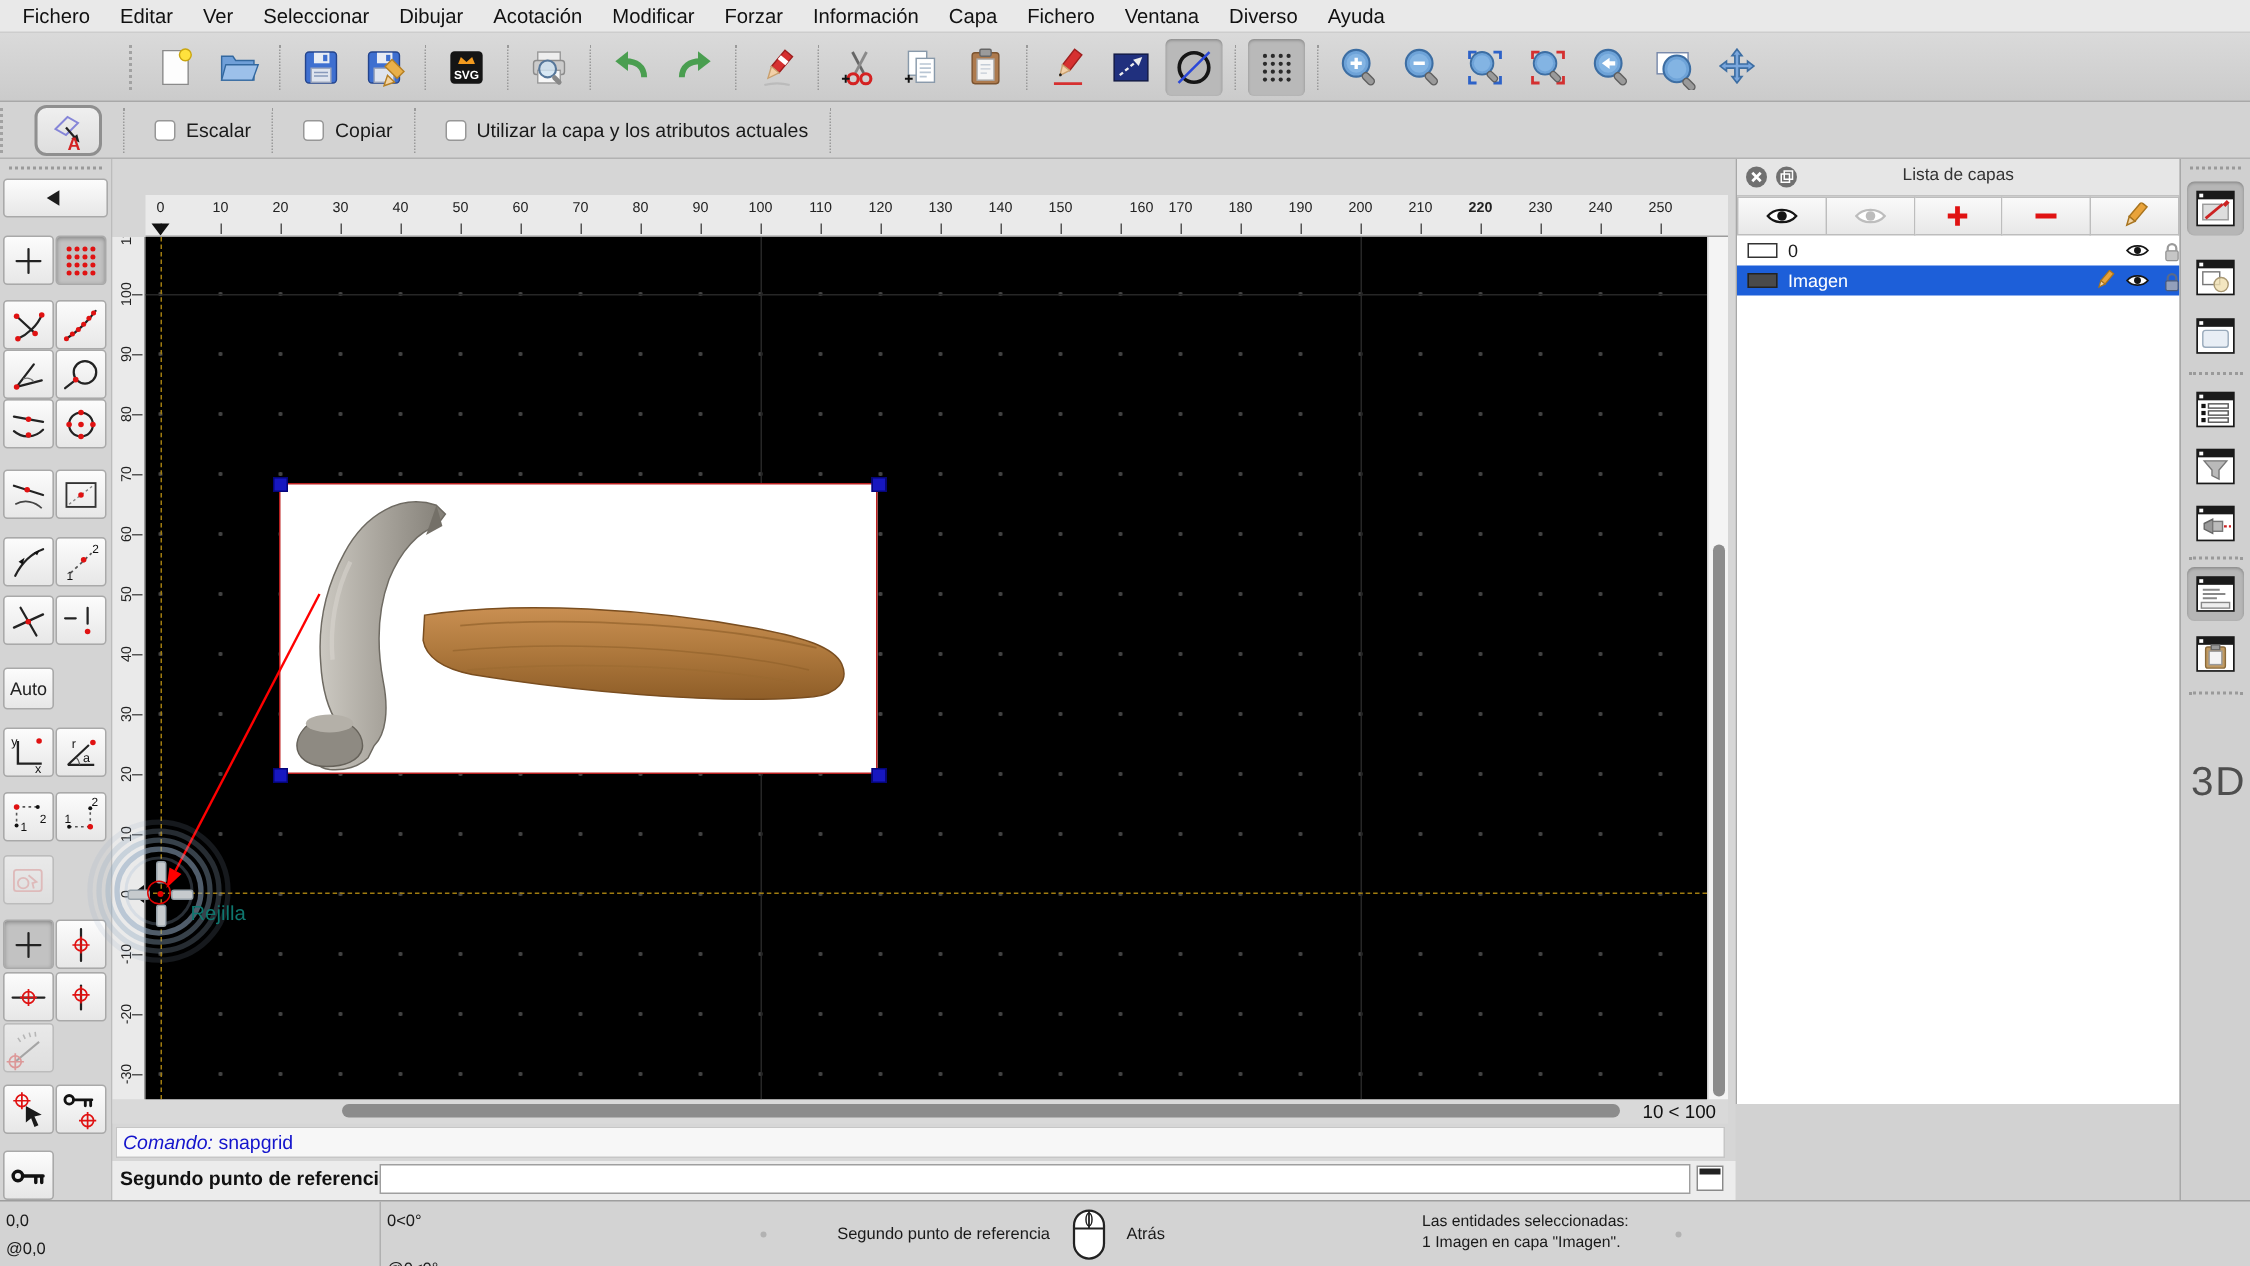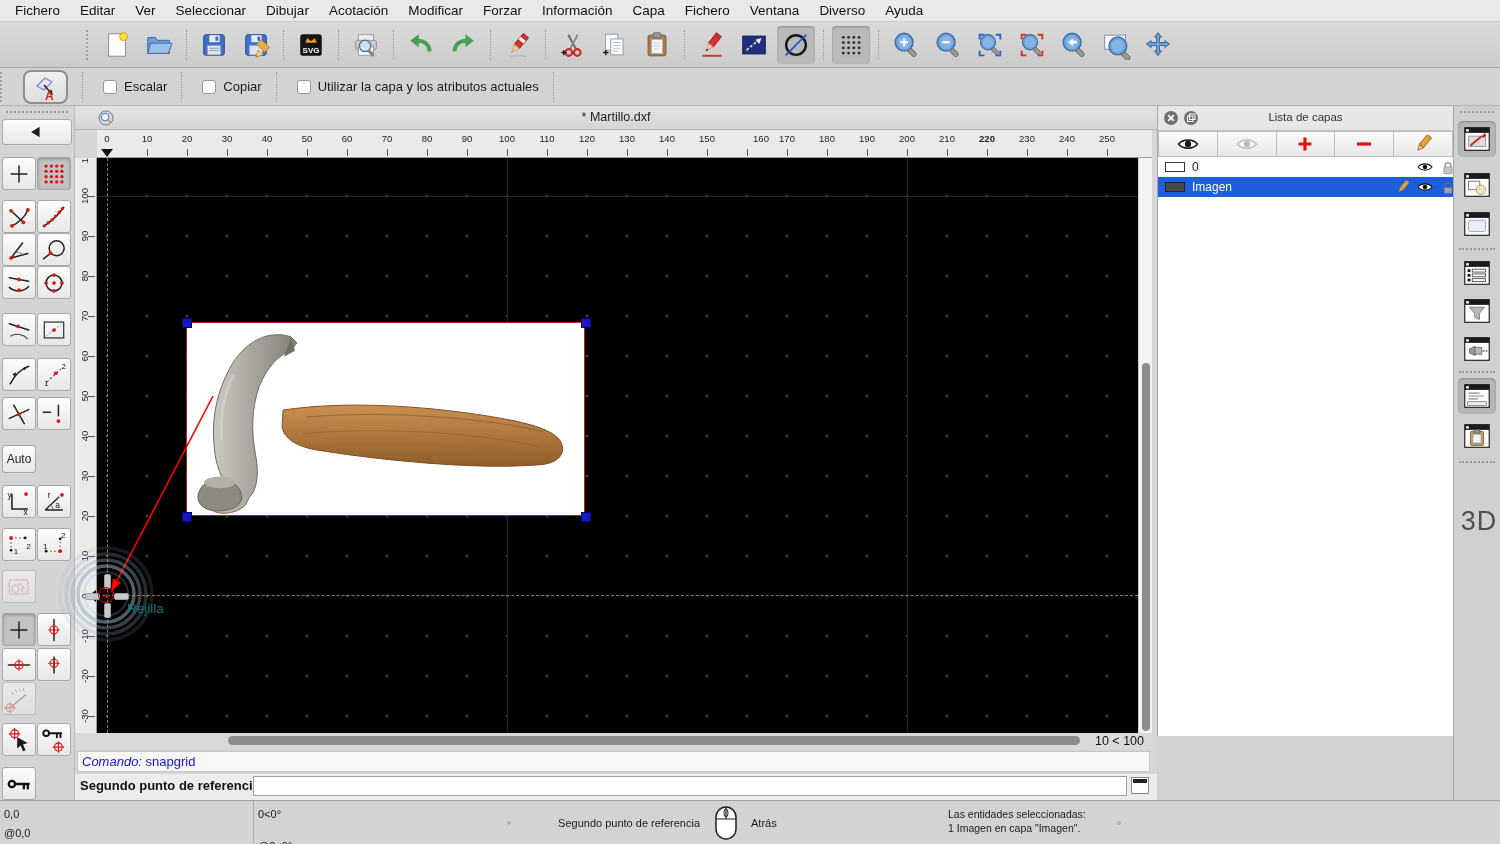--- a/index.html
+++ b/index.html
@@ -621,28 +621,20 @@
           <div class="ic"><svg xmlns="http://www.w3.org/2000/svg" viewBox="0 0 34 34" width="100%" height="100%">
               <g stroke="#111" stroke-width="2.6" fill="none" stroke-linecap="round">
                 <circle cx="9" cy="17" r="3.6"></circle>
                 <path d="M12.6,17 H28 M22.5,17 V22 M27,17 V22"></path>
               </g>
             </svg></div>
         </div>
       </div>
 
     <div class="doc">
-      <div class="titlebar">
-        <span class="appicon" id="appicon"><svg xmlns="http://www.w3.org/2000/svg" viewBox="0 0 16 16" width="100%" height="100%">
-              <circle cx="8" cy="8" r="7" fill="#cdd6e2" stroke="#66809c"></circle>
-              <circle cx="7" cy="7" r="3.8" fill="#eef4fa" stroke="#5577aa"></circle>
-              <path d="M9.8,9.8 L13.2,13.2" stroke="#c2a070" stroke-width="2.2"></path>
-            </svg></span>
-        <span class="doctitle">* Martillo.dxf</span>
-      </div>
       <div class="hruler" id="hruler">
           <div class="hlabel" style="left: 10px;">0</div>
           <div class="htick" style="left: 10px;"></div>
           <div class="hlabel" style="left: 50px;">10</div>
           <div class="htick" style="left: 50px;"></div>
           <div class="hlabel" style="left: 90px;">20</div>
           <div class="htick" style="left: 90px;"></div>
           <div class="hlabel" style="left: 130px;">30</div>
           <div class="htick" style="left: 130px;"></div>
           <div class="hlabel" style="left: 170px;">40</div>

